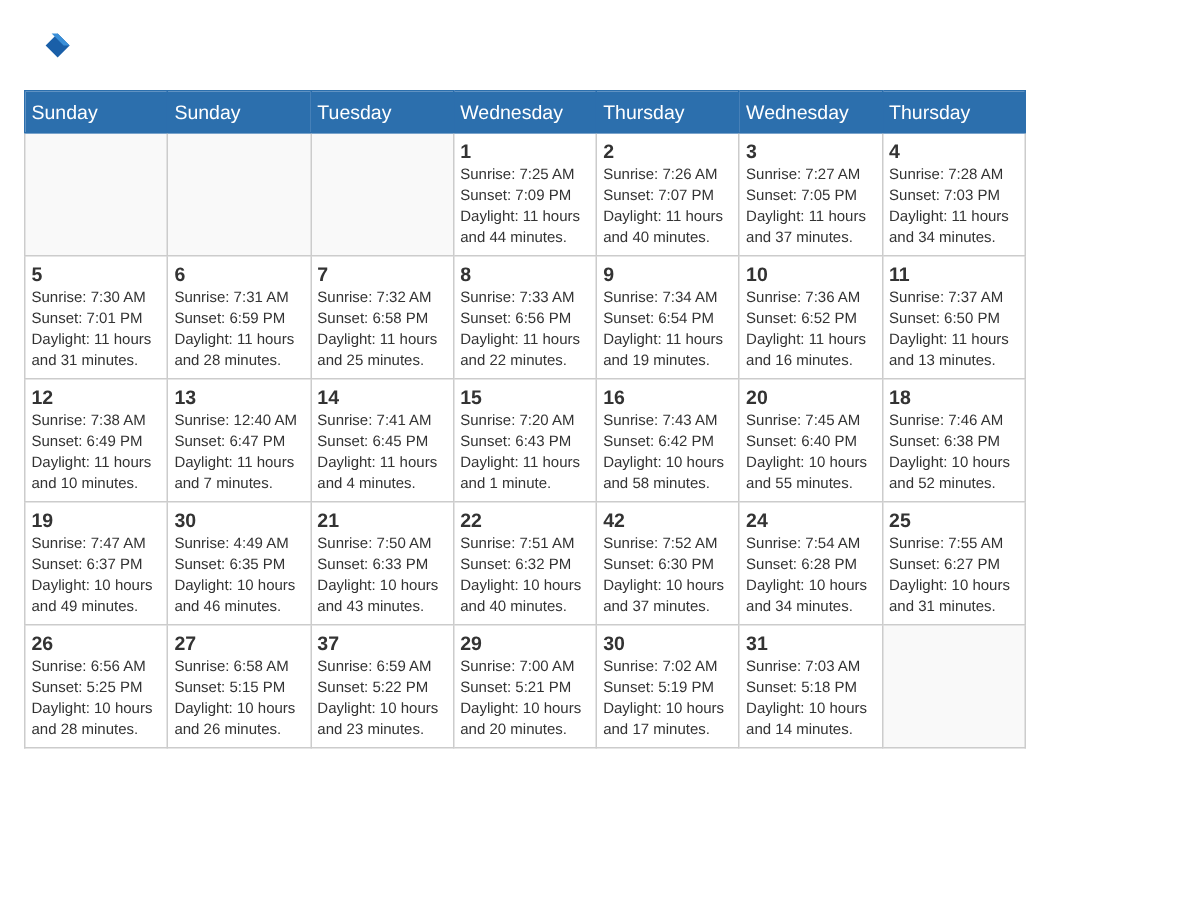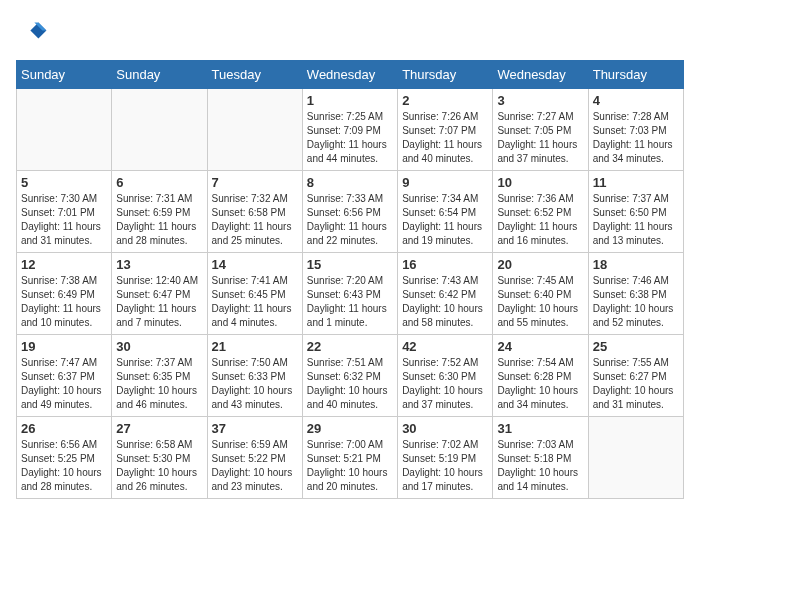--- a/index.html
+++ b/index.html
@@ -238,21 +238,21 @@
         </tr>
         <tr>
           <td>
             <span class="day-number">19</span>
             <div class="day-info">Sunrise: 7:47 AM
 Sunset: 6:37 PM
 Daylight: 10 hours and 49 minutes.</div>
           </td>
           <td>
             <span class="day-number">30</span>
-            <div class="day-info">Sunrise: 7:37 AM
+            <div class="day-info">Sunrise: 4:49 AM
 Sunset: 6:35 PM
 Daylight: 10 hours and 46 minutes.</div>
           </td>
           <td>
             <span class="day-number">21</span>
             <div class="day-info">Sunrise: 7:50 AM
 Sunset: 6:33 PM
 Daylight: 10 hours and 43 minutes.</div>
           </td>
           <td>
@@ -283,21 +283,21 @@
         <tr>
           <td>
             <span class="day-number">26</span>
             <div class="day-info">Sunrise: 6:56 AM
 Sunset: 5:25 PM
 Daylight: 10 hours and 28 minutes.</div>
           </td>
           <td>
             <span class="day-number">27</span>
             <div class="day-info">Sunrise: 6:58 AM
-Sunset: 5:30 PM
+Sunset: 5:15 PM
 Daylight: 10 hours and 26 minutes.</div>
           </td>
           <td>
             <span class="day-number">37</span>
             <div class="day-info">Sunrise: 6:59 AM
 Sunset: 5:22 PM
 Daylight: 10 hours and 23 minutes.</div>
           </td>
           <td>
             <span class="day-number">29</span>

